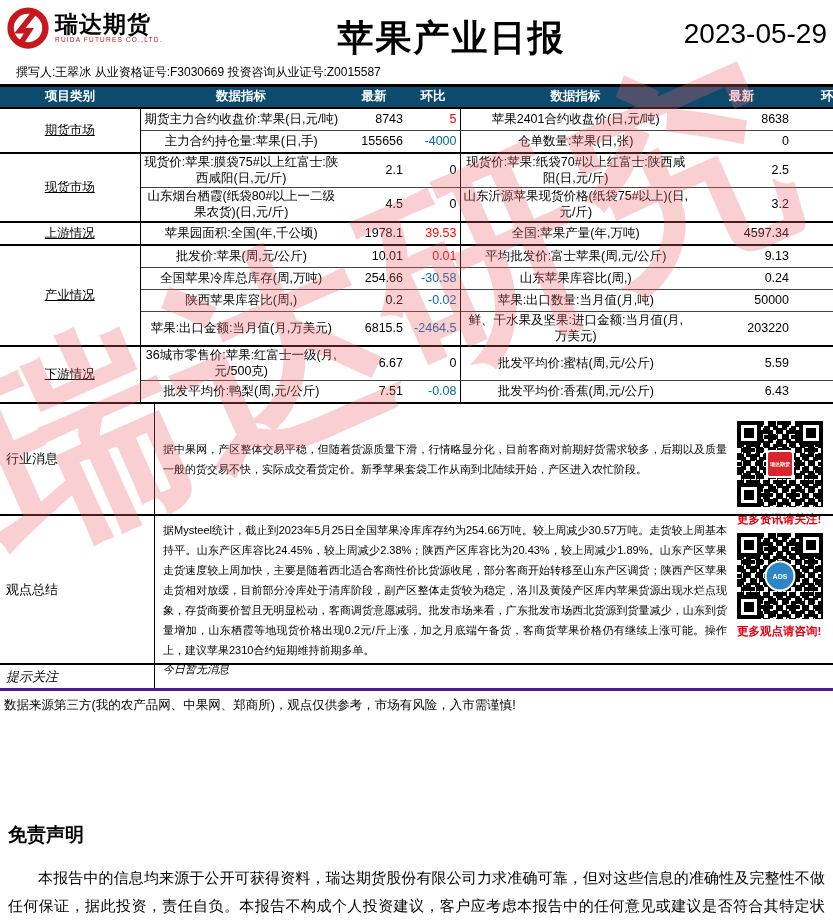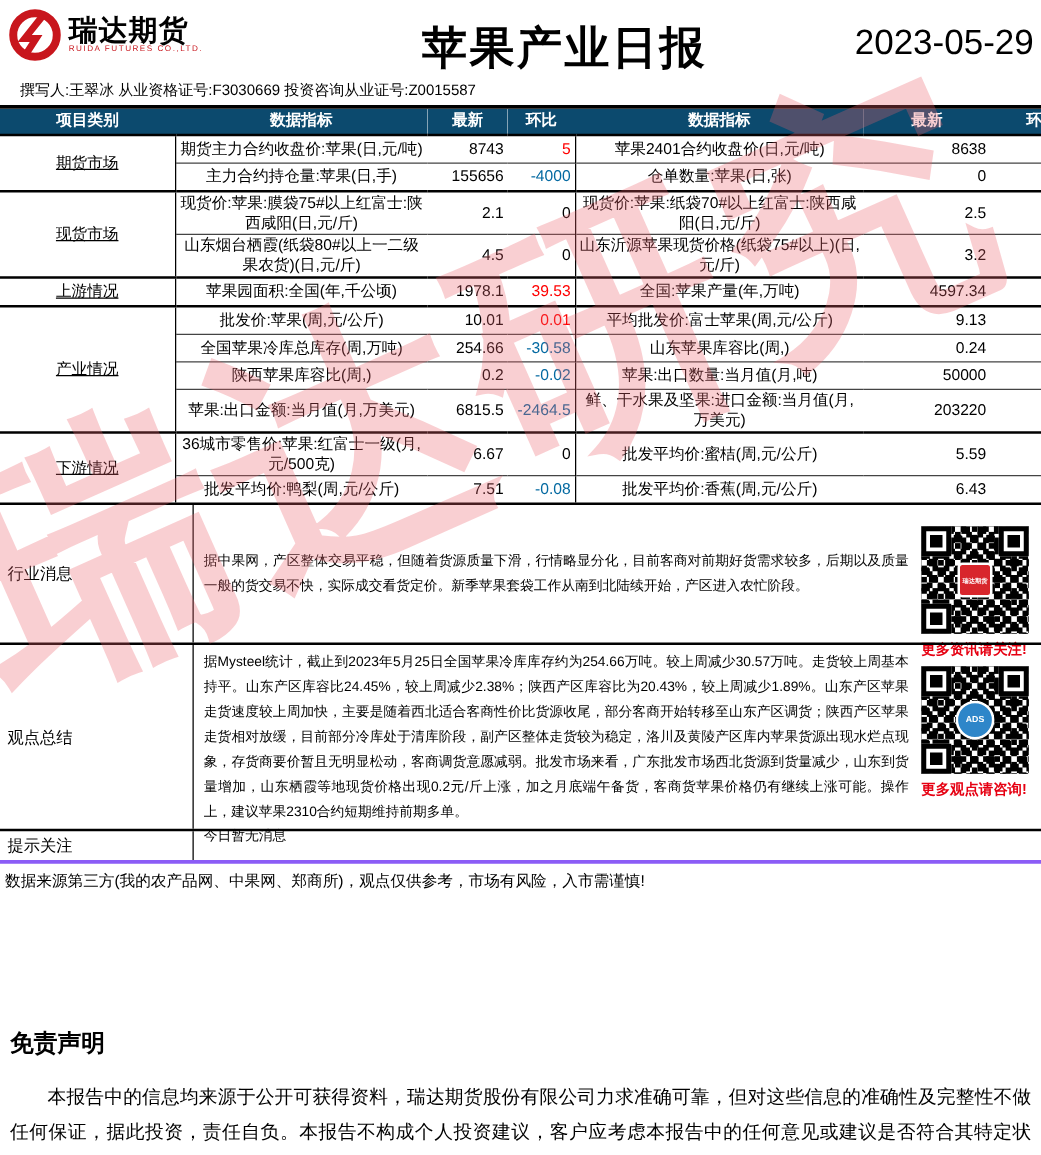--- a/index.html
+++ b/index.html
@@ -40,21 +40,21 @@
   .flat{color:#000;}
 
   
   .note{display:flex;border-top:2px solid #000;position:relative;z-index:2;}
   .note .n-cat{width:155px;flex:0 0 155px;border-right:1px solid #000;display:flex;align-items:center;justify-content:flex-start;padding-left:6px;font-size:13px;box-sizing:border-box;}
   .note .n-body{flex:1;display:flex;align-items:center;padding:4px 10px 4px 8px;box-sizing:border-box;}
   .note .n-text{font-size:11px;line-height:20px;text-align:justify;}
   .note .n-qr{width:96px;flex:0 0 96px;padding-top:17px;box-sizing:border-box;}
   .note.h-msg{height:110px;}
   .note.h-view{height:147px;}
-  .note.h-tip{height:23px;border-bottom:3px solid #8b5cf6;}
+  .note.h-tip{height:23px;border-bottom:3px solid #4c1d95;font-style:italic;}
   .note.h-tip .n-body{padding-top:0;padding-bottom:16px;}
 
   
   .qr{width:86px;height:86px;position:relative;background-color:#fff;
       background-image:
         conic-gradient(#000 25%, transparent 0 50%, #000 0 75%, transparent 0),
         conic-gradient(#000 25%, #fff 0 50%, #000 0 75%, #fff 0);
       background-size:9px 9px,13px 13px;}
   .qr .fp{position:absolute;width:16px;height:16px;border:4px solid #000;background:#fff;}
   .qr .fp::after{content:"";position:absolute;left:3px;top:3px;width:10px;height:10px;background:#000;}

